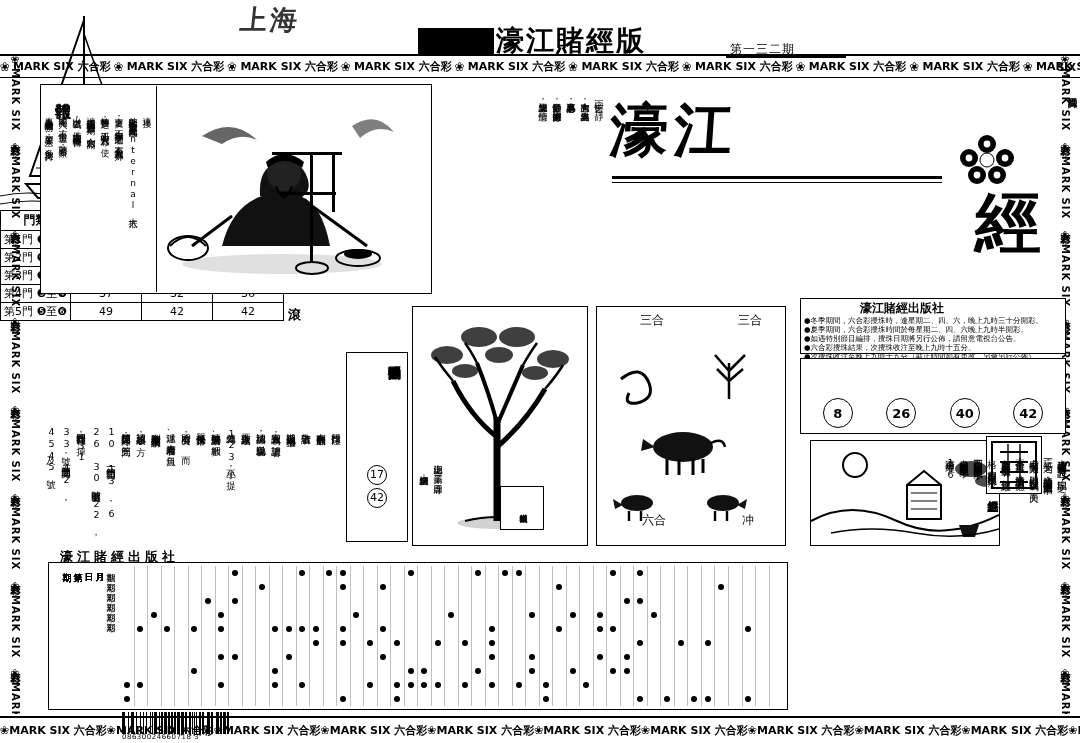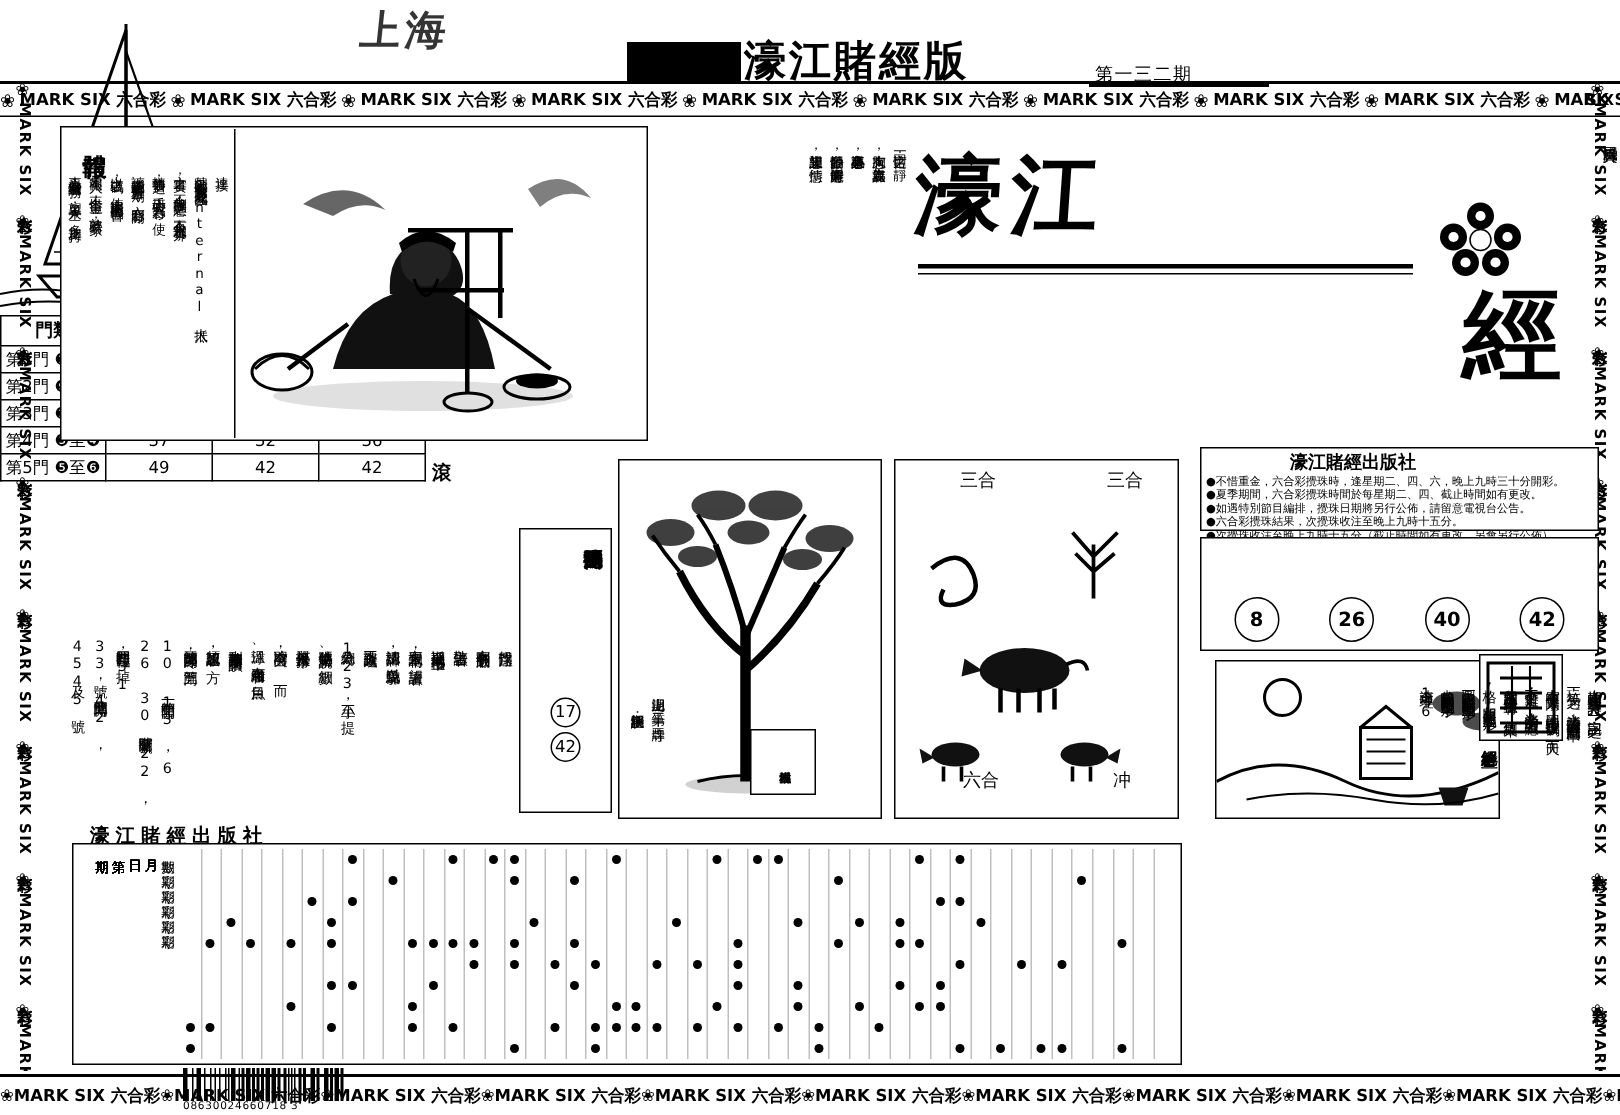--- a/index.html
+++ b/index.html
@@ -491,22 +491,22 @@
     </svg>
   </div>
   <div class="sh-label" style="left:640px; top:312px;">三合</div>
   <div class="sh-label" style="left:738px; top:312px;">三合</div>
   <div class="sh-label" style="left:642px; top:512px;">六合</div>
   <div class="sh-label" style="left:742px; top:512px;">冲</div>
 
   <div class="box draw-panel"></div>
   <div class="draw-title">濠江賭經出版社</div>
   <div class="draw-lines" id="draw-lines">
-      <div>●不惜重金，六合彩攪珠時，逢星期二、四、六，晚上九時三十分開彩。</div>
-      <div>●夏季期間，六合彩攪珠時間於每星期二、四、截止時間如有更改。</div>
+      <div>●冬季期間，六合彩攪珠時，逢星期二、四、六，晚上九時三十分開彩。</div>
+      <div>●夏季期間，六合彩攪珠時間於每星期二、四、六晚上九時半開彩。</div>
       <div>●如遇特別節目編排，攪珠日期將另行公佈，請留意電視台公告。</div>
       <div>●六合彩攪珠結果，次攪珠收注至晚上九時十五分。</div>
       <div>●次攪珠收注至晚上九時十五分（截止時間如有更改，另會另行公佈）</div>
     </div>
 
   <div class="box open-panel"></div>
   <div class="balls">
     <div class="ball">8</div>
     <div class="ball">26</div>
     <div class="ball">40</div>

